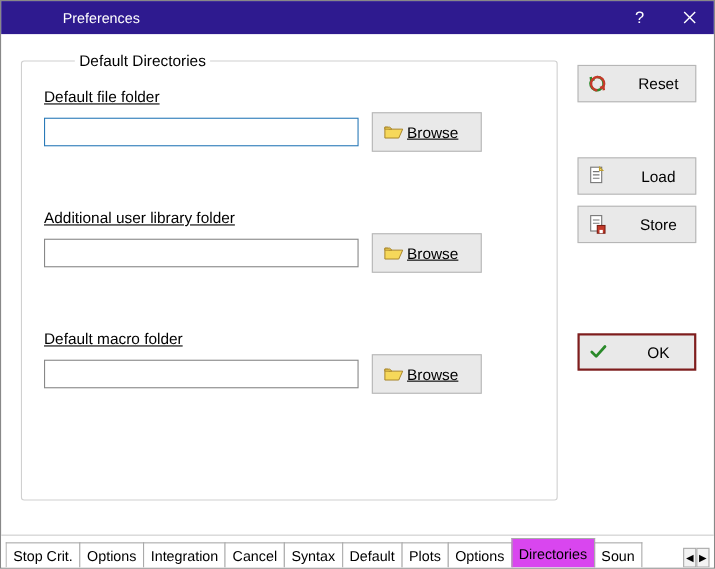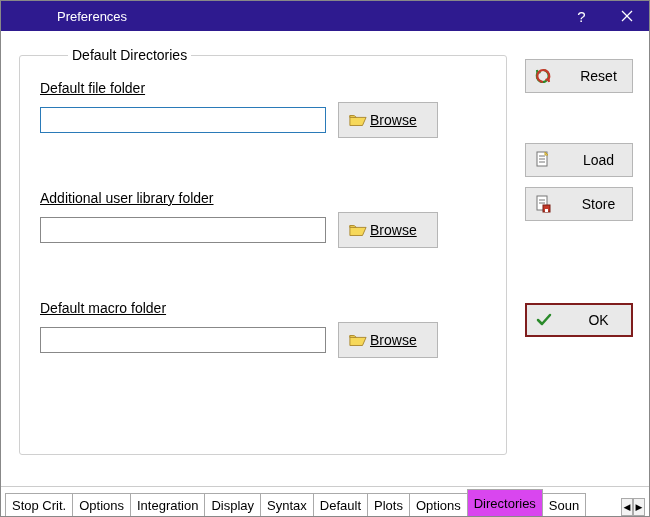--- a/index.html
+++ b/index.html
@@ -285,21 +285,21 @@
     </button>
 
   </div>
 </div>
 
 <div class="tabbar">
   <div id="tabs-container" style="display:flex;align-items:flex-end;flex:1;overflow:hidden;">
       <div class="tab">Stop Crit.</div>
       <div class="tab">Options</div>
       <div class="tab">Integration</div>
-      <div class="tab">Display</div>
+      <div class="tab">Cancel</div>
       <div class="tab">Syntax</div>
       <div class="tab">Default</div>
       <div class="tab">Plots</div>
       <div class="tab">Options</div>
       <div class="tab active">Directories</div>
       <div class="tab">Soun</div>
     </div>
   <div class="tabscroll">
     <div class="tsbtn">
         <span>◀</span>

